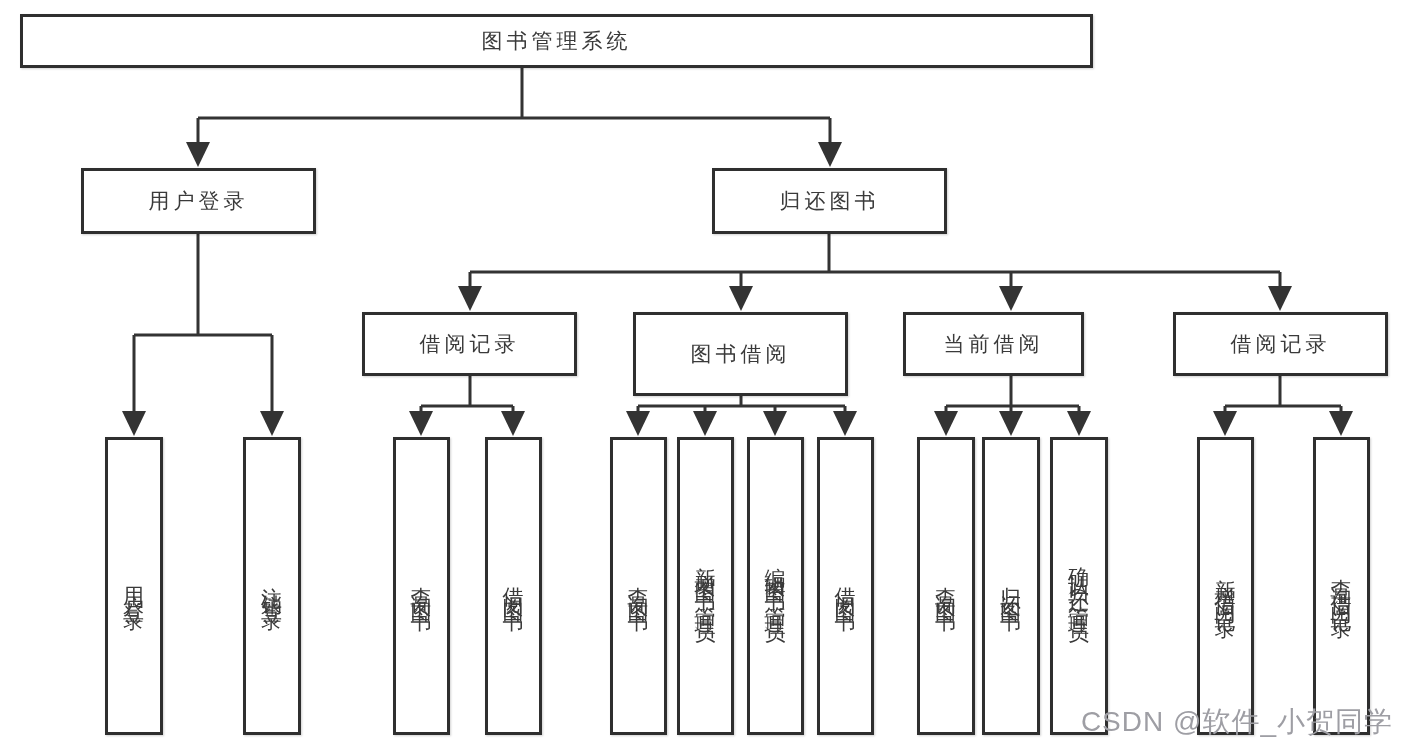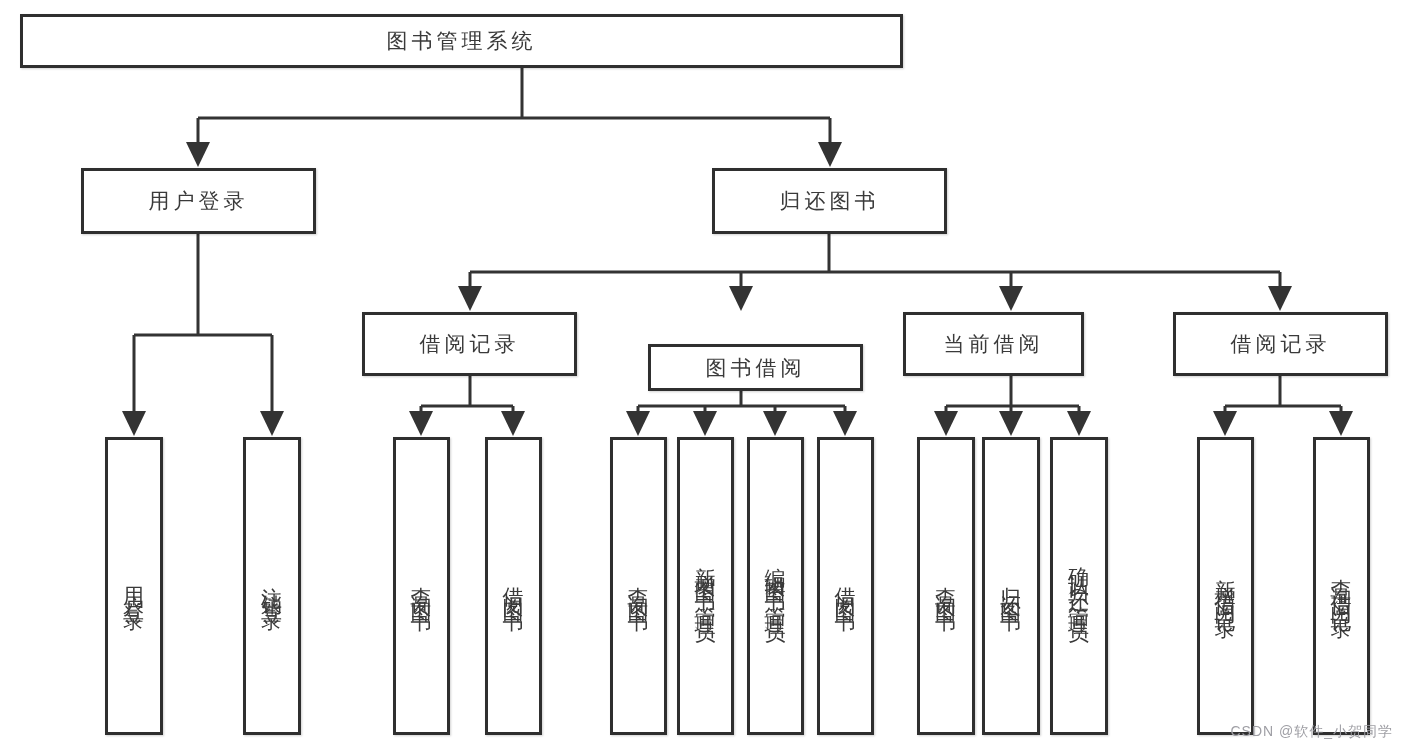--- a/index.html
+++ b/index.html
@@ -34,21 +34,21 @@
   .vbox .vtext{
     writing-mode:vertical-rl;
     text-orientation:mixed;
     font-size:21px;
     letter-spacing:8px;
     line-height:1;
   }
   .watermark{
     position:absolute;
     right:12px;bottom:6px;
-    font-size:14px;
+    font-size:28px;
     color:#9e9ea4;
     letter-spacing:1px;
     white-space:nowrap;
   }
 </style>
 </head>
 <body>
 
 <div class="stage">
 
@@ -92,27 +92,27 @@
 
       <polygon points="934,411 958,411 946,436"></polygon>
       <polygon points="999,411 1023,411 1011,436"></polygon>
       <polygon points="1067,411 1091,411 1079,436"></polygon>
 
       <polygon points="1213,411 1237,411 1225,436"></polygon>
       <polygon points="1329,411 1353,411 1341,436"></polygon>
     </g>
   </svg>
 
-  <div class="box" style="left:20px;top:14px;width:883px;height:54px;">图书管理系统</div>
+  <div class="box" style="left:20px;top:14px;width:1073px;height:54px;">图书管理系统</div>
 
   <div class="box" style="left:81px;top:168px;width:235px;height:66px;">用户登录</div>
   <div class="box" style="left:712px;top:168px;width:235px;height:66px;">归还图书</div>
 
   <div class="box" style="left:362px;top:312px;width:215px;height:64px;">借阅记录</div>
-  <div class="box" style="left:648px;top:312px;width:215px;height:47px;margin-top:32px;">图书借阅</div>
+  <div class="box" style="left:633px;top:312px;width:215px;height:84px;">图书借阅</div>
   <div class="box" style="left:903px;top:312px;width:181px;height:64px;">当前借阅</div>
   <div class="box" style="left:1173px;top:312px;width:215px;height:64px;">借阅记录</div>
 
   <div class="vbox" style="left:105px;top:437px;width:58px;height:298px;">
     <span class="vtext">用户登录</span>
   </div>
   <div class="vbox" style="left:243px;top:437px;width:58px;height:298px;">
     <span class="vtext">注销登录</span>
   </div>
 

